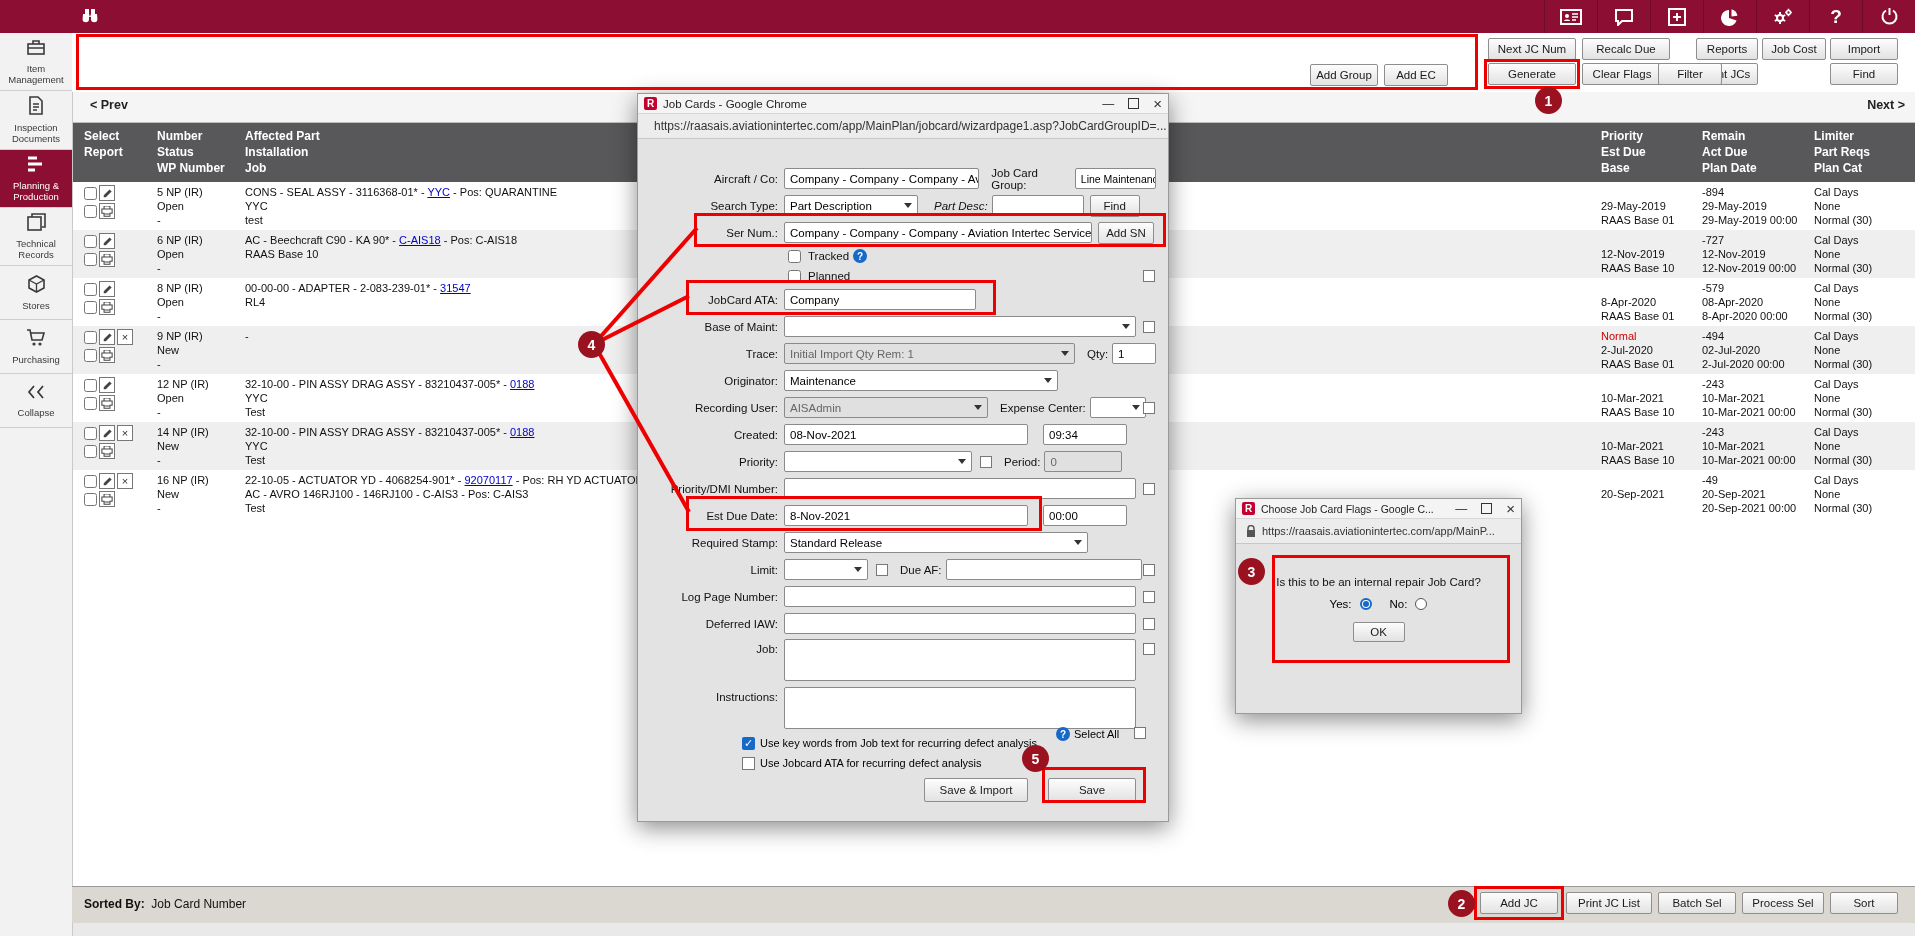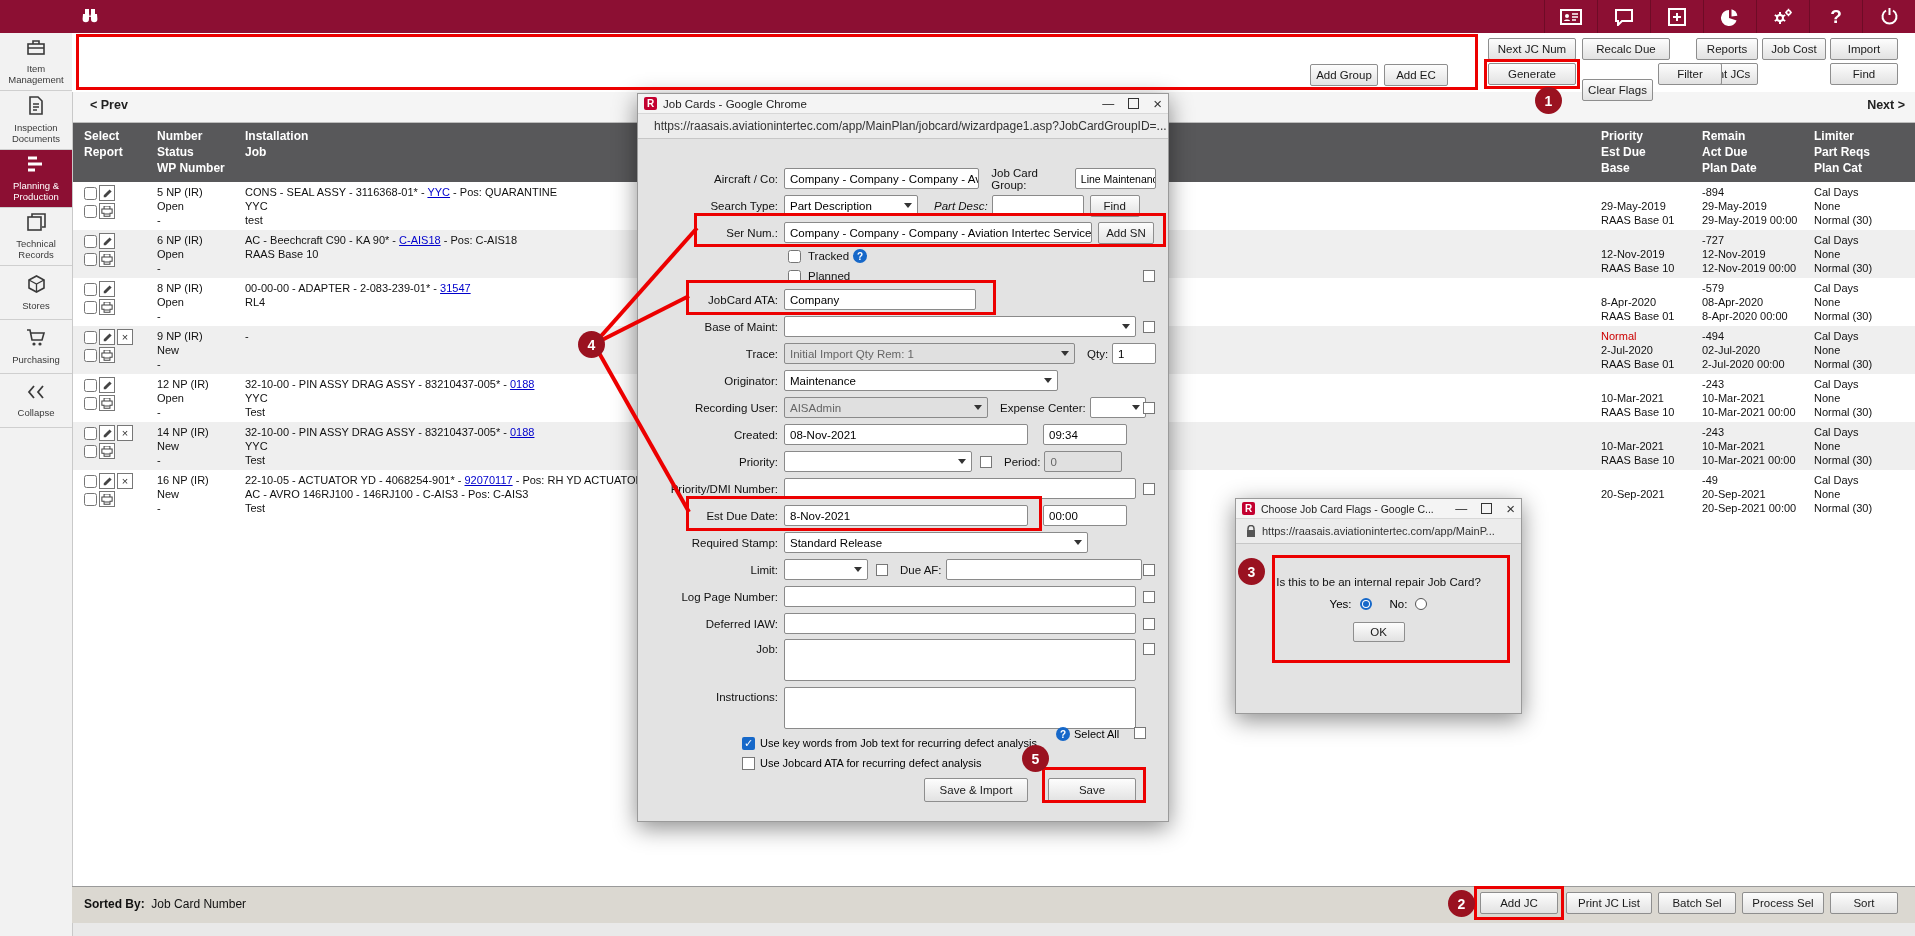--- a/index.html
+++ b/index.html
@@ -232,21 +232,21 @@
 </div>
 <div class="btn" style="left:1310px;top:64px;width:68px;z-index:7;">Add Group</div>
 <div class="btn" style="left:1384px;top:64px;width:64px;z-index:7;">Add EC</div>
 
 <div class="btn" style="left:1488px;top:38px;width:88px;z-index:7;">Next JC Num</div>
 <div class="btn" style="left:1582px;top:38px;width:88px;z-index:7;">Recalc Due</div>
 <div class="btn" style="left:1696px;top:38px;width:62px;z-index:7;">Reports</div>
 <div class="btn" style="left:1762px;top:38px;width:64px;z-index:7;">Job Cost</div>
 <div class="btn" style="left:1830px;top:38px;width:68px;z-index:7;">Import</div>
 <div class="btn" style="left:1488px;top:63px;width:88px;z-index:7;">Generate</div>
-<div class="btn" style="left:1582px;top:63px;width:71px;z-index:7;margin-top:16px;">Clear Flags</div>
+<div class="btn" style="left:1582px;top:63px;width:80px;z-index:7;">Clear Flags</div>
 <div class="btn" style="left:1696px;top:63px;width:62px;z-index:7;">Print JCs</div>
 <div class="btn" style="left:1658px;top:63px;width:64px;z-index:7;text-align:right;">Filter</div>
 <div class="btn" style="left:1830px;top:63px;width:68px;z-index:7;">Find</div>
 
 <div class="abs pagerRow">
   <span class="prevBtn">&lt; Prev</span>
   <span class="nextBtn">Next &gt;</span>
 </div>
 
 <div class="abs tableWrap">
@@ -254,20 +254,21 @@
     <div class="c c1">
         <div>Select</div>
         <div>Report</div>
       </div>
     <div class="c c2">
         <div>Number</div>
         <div>Status</div>
         <div>WP Number</div>
       </div>
     <div class="c c3">
+        <div>Affected Part</div>
         <div>Installation</div>
         <div>Job</div>
       </div>
     <div class="c c4">
         <div>Priority</div>
         <div>Est Due</div>
         <div>Base</div>
       </div>
     <div class="c c5">
         <div>Remain</div>

